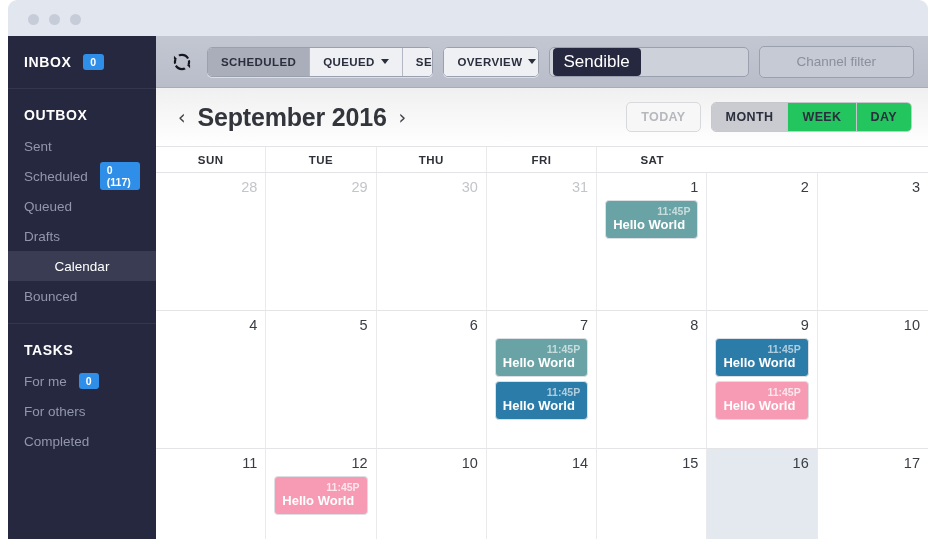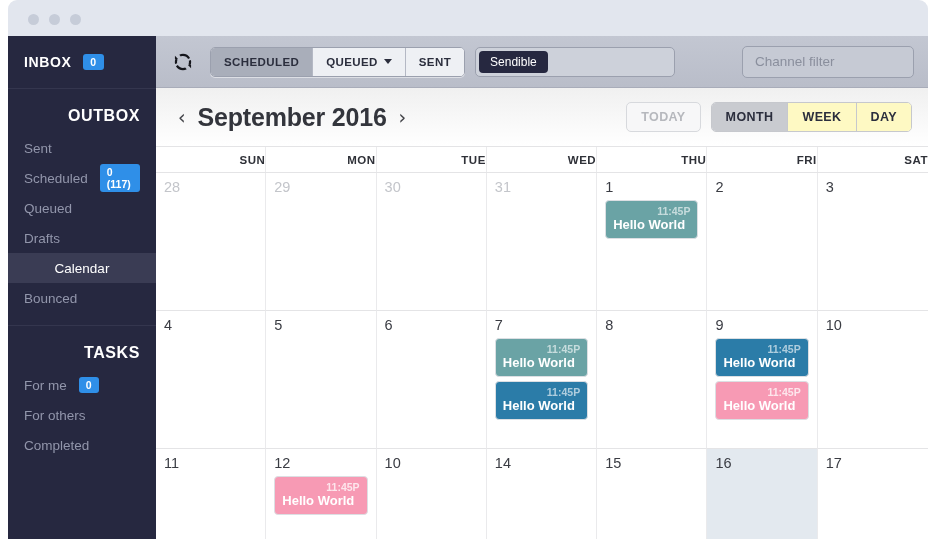--- a/index.html
+++ b/index.html
@@ -48,24 +48,23 @@
     height: 52px;
     padding: 0 16px;
     font-size: 14px; font-weight: bold;
     letter-spacing: 0.6px;
     color: #ffffff;
   }
   .side-head .sh-label { flex: 0 0 auto; }
   .side-divider { height: 1px; background: #34364e; margin: 0; }
   .side-section-title {
     padding: 18px 16px 8px 16px;
-    font-size: 16px; font-weight: bold;
+    font-size: 14px; font-weight: bold;
     letter-spacing: 0.6px;
     color: #ffffff;
-    text-align: right;
   }
   .side-item {
     display: flex; align-items: center;
     height: 30px;
     padding: 0 16px;
     font-size: 13.5px;
     color: #9296ab;
   }
   .side-item.active {
     background: #3a3c54;
@@ -147,38 +146,39 @@
     border-radius: 5px;
     background: #cdd1da;
     height: 30px;
     padding: 0 3px;
     margin-right: 10px;
     min-width: 200px;
   }
   .chip {
     background: #262840;
     color: #ffffff;
-    font-size: 12px;
+    font-size: 17px;
     border-radius: 4px;
     padding: 4px 11px;
     cursor: pointer;
     white-space: nowrap;
   }
   #channel-filter {
     margin-left: auto;
     height: 32px;
     width: 172px;
     border: 1px solid #9ba0ae;
     border-radius: 5px;
     background: #c6cad4;
     display: flex; align-items: center;
     padding: 0 12px;
     font-size: 13.5px;
     color: #8a8f9d;
     cursor: text;
+    justify-content: center;
   }
 
   
   #cal-header {
     position: relative;
     height: 58px;
     background: linear-gradient(#f0f0f0, #ffffff);
     display: flex; align-items: center;
     padding: 0 16px;
   }
@@ -217,37 +217,37 @@
     border: 1px solid #c6c8cd;
     border-radius: 5px;
     overflow: hidden;
     background: #ffffff;
   }
   #view-group .vbtn {
     padding: 7px 14px;
     font-size: 12.5px; font-weight: bold;
     letter-spacing: 0.4px;
     color: #2b2e3d;
-    background: #fef9c3;
+    background: #22c55e;
     border-right: 1px solid #c6c8cd;
     cursor: pointer;
   }
   #view-group .vbtn:last-child { border-right: none; }
   #view-group .vbtn.selected { background: #c9cbd0; }
 
   
   #weekdays {
     display: grid;
     grid-template-columns: repeat(7, 1fr);
     border-top: 1px solid #e4e4e6;
     border-bottom: 1px solid #e4e4e6;
     background: #ffffff;
   }
   #weekdays .wd {
-    text-align: right;
+    text-align: center;
     font-size: 11.5px; font-weight: bold;
     letter-spacing: 0.5px;
     color: #2f3138;
     padding: 7px 0 6px 0;
     border-right: 1px solid #eaeaec;
   }
   #weekdays .wd:last-child { border-right: none; }
 
   
   #cal-grid {
@@ -259,21 +259,21 @@
     border-right: 1px solid #eaeaec;
     border-bottom: 1px solid #e4e4e6;
     padding: 6px 8px 0 8px;
     position: relative;
     background: #ffffff;
     overflow: hidden;
   }
   .cell:nth-child(7n) { border-right: none; }
   .cell.today { background: #e3e9ef; }
   .daynum {
-    text-align: left;
+    text-align: right;
     font-size: 14.5px;
     color: #3a3c43;
     margin-bottom: 5px;
   }
   .cell.other .daynum { color: #c3c5ca; }
 
   .event {
     border-radius: 4px;
     padding: 4px 7px 5px 7px;
     margin-bottom: 4px;
@@ -377,20 +377,26 @@
           </div>
           <div class="gbtn">
             <span>QUEUED</span>
             <span class="caret"></span>
           </div>
           <div class="gbtn">
             <span>SENT</span>
           </div>
         </div>
 
+      <div class="btn-group">
+        <div class="gbtn">
+          <span>OVERVIEW</span>
+          <span class="caret"></span>
+        </div>
+      </div>
 
       <div class="pill-group">
         <span class="chip">Sendible</span>
       </div>
 
       <div id="channel-filter">
         <span>Channel filter</span>
       </div>
     </div>
 
@@ -404,23 +410,21 @@
         <div id="view-group">
             <div class="vbtn selected">MONTH</div>
             <div class="vbtn">WEEK</div>
             <div class="vbtn">DAY</div>
           </div>
       </div>
     </div>
 
     <div id="weekdays">
         <div class="wd">SUN</div>
-        <div class="wd">MON</div>
         <div class="wd">TUE</div>
-        <div class="wd">WED</div>
         <div class="wd">THU</div>
         <div class="wd">FRI</div>
         <div class="wd">SAT</div>
       </div>
 
     <div id="cal-grid">
         <div class="cell other">
           <div class="daynum">28</div>
         </div>
         <div class="cell other">

